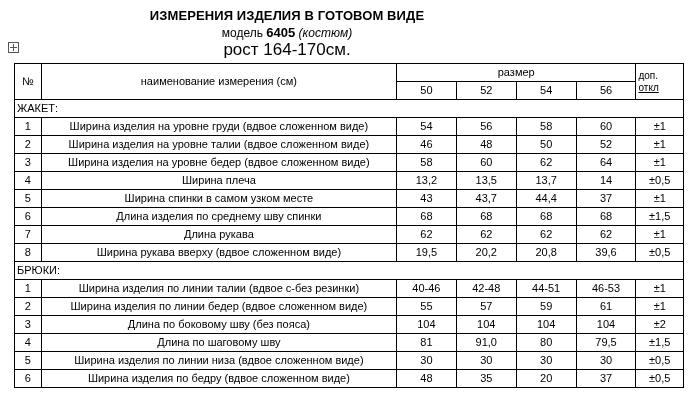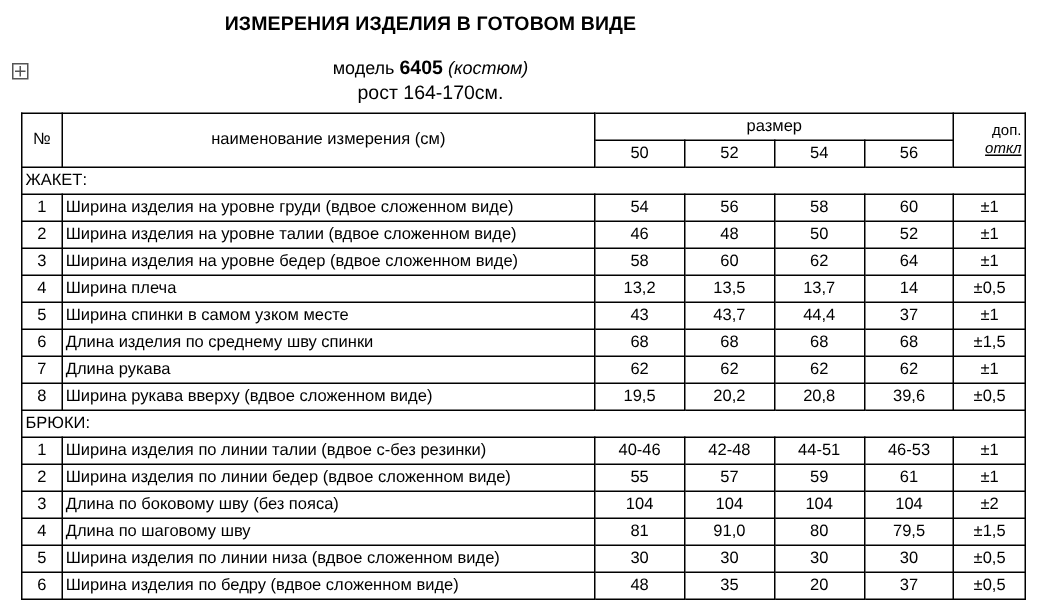--- a/index.html
+++ b/index.html
@@ -26,34 +26,34 @@
   }
   .title-main {
     font-size: 13px;
     font-weight: bold;
     letter-spacing: 0.1px;
     line-height: 16px;
   }
   .title-model {
     font-size: 12px;
     line-height: 16px;
-    margin-top: 13px;
+    margin-top: 1px;
   }
   .title-model .model-word {
     font-weight: normal;
   }
   .title-model .model-num {
     font-weight: bold;
     font-size: 13px;
   }
   .title-model .model-kind {
     font-style: italic;
   }
   .title-height {
-    font-size: 13px;
+    font-size: 17px;
     line-height: 15px;
     margin-top: 1px;
   }
   .corner-mark {
     position: absolute;
     left: 8px;
     top: 42px;
     width: 11px;
     height: 11px;
     border: 1px solid #555;
@@ -82,32 +82,32 @@
     border: 1px solid #000;
     padding: 0 2px;
     height: 17px;
     line-height: 15px;
     vertical-align: middle;
     font-weight: normal;
     overflow: hidden;
     white-space: nowrap;
   }
   .c-num { width: 26px; text-align: center; }
-  .c-name { width: 344px; text-align: left; padding-left: 4px; }
+  .c-name { width: 344px; text-align: center; padding-left: 4px; }
   .c-size { width: 58px; text-align: center; }
   .c-dop  { width: 46px; text-align: center; }
 
   .hdr-num, .hdr-name, .hdr-size, .hdr-dop {
     text-align: center;
     font-size: 11px;
   }
   .hdr-sizes td { font-weight: bold; text-align: center; height: 17px; }
   .hdr-dop-1 { font-size: 10px; line-height: 12px; }
-  .hdr-dop-2 { font-size: 10px; line-height: 12px; text-decoration: underline; font-style: italic; }
-  .hdr-dop-cell { text-align: right; padding: 0; }
+  .hdr-dop-2 { font-size: 10px; line-height: 12px; text-decoration: underline; }
+  .hdr-dop-cell { text-align: left; padding: 0; }
   .hdr-dop-cell div { line-height: 12px; }
 
   .section-row td {
     font-weight: bold;
     text-align: left;
     padding-left: 4px;
     height: 17px;
     margin-left: 16px;
   }
   .row-name-bold { font-weight: bold; }

